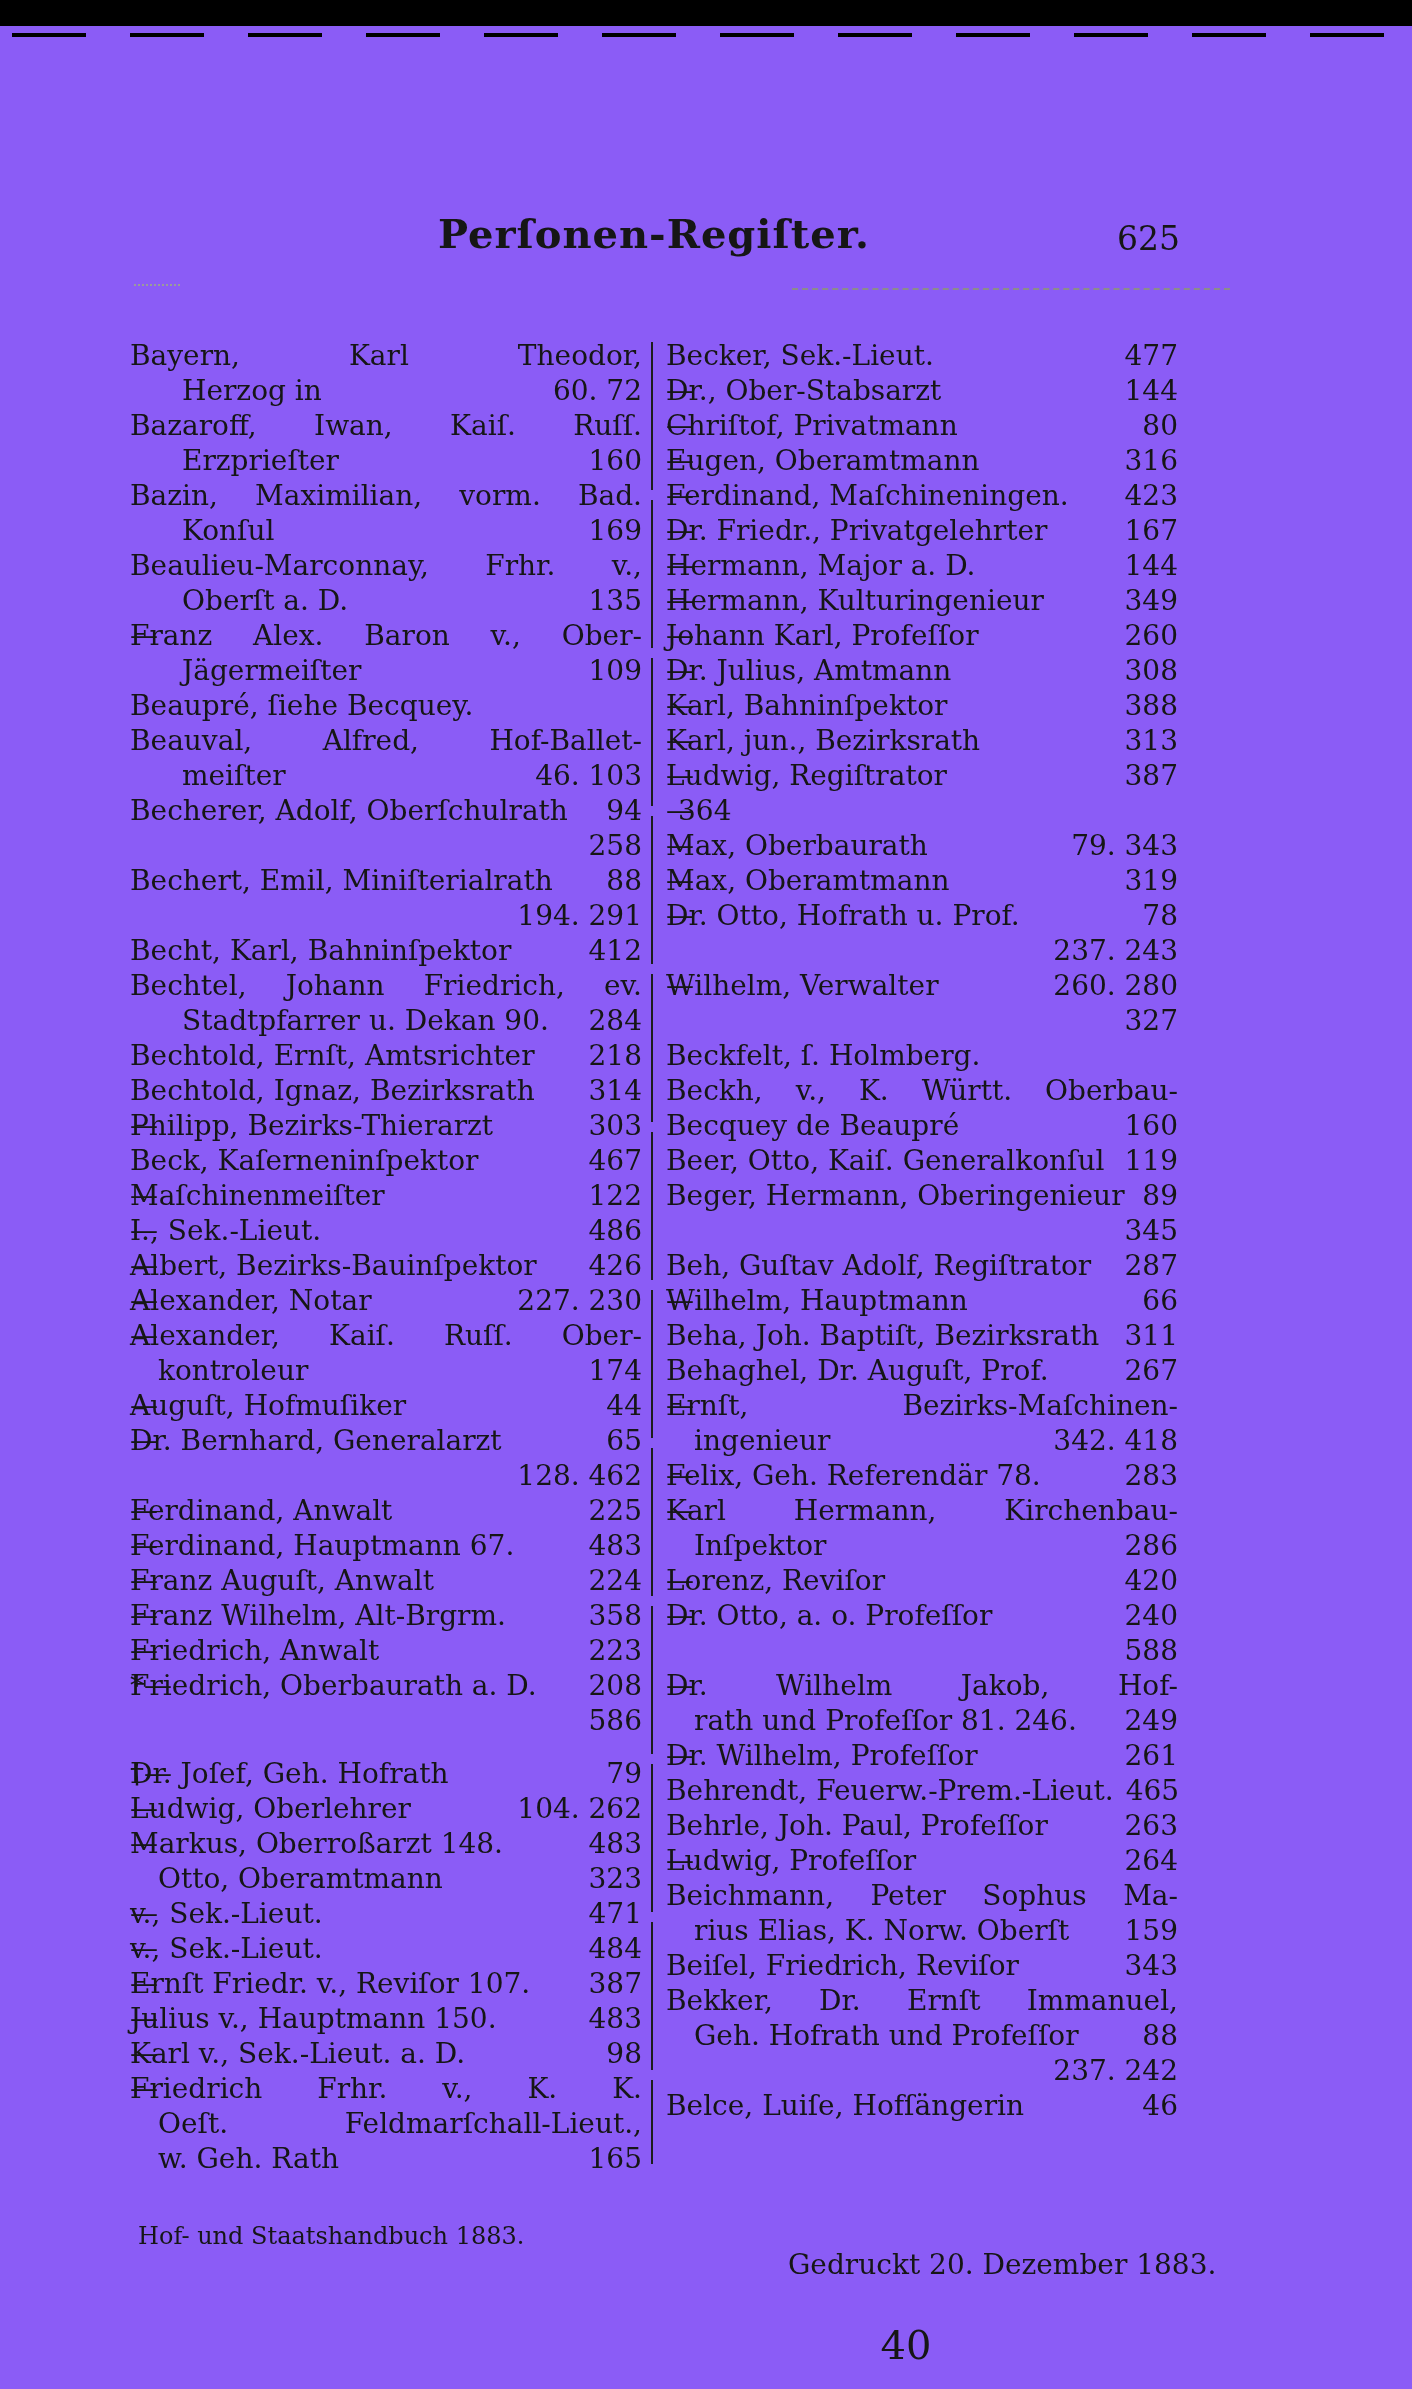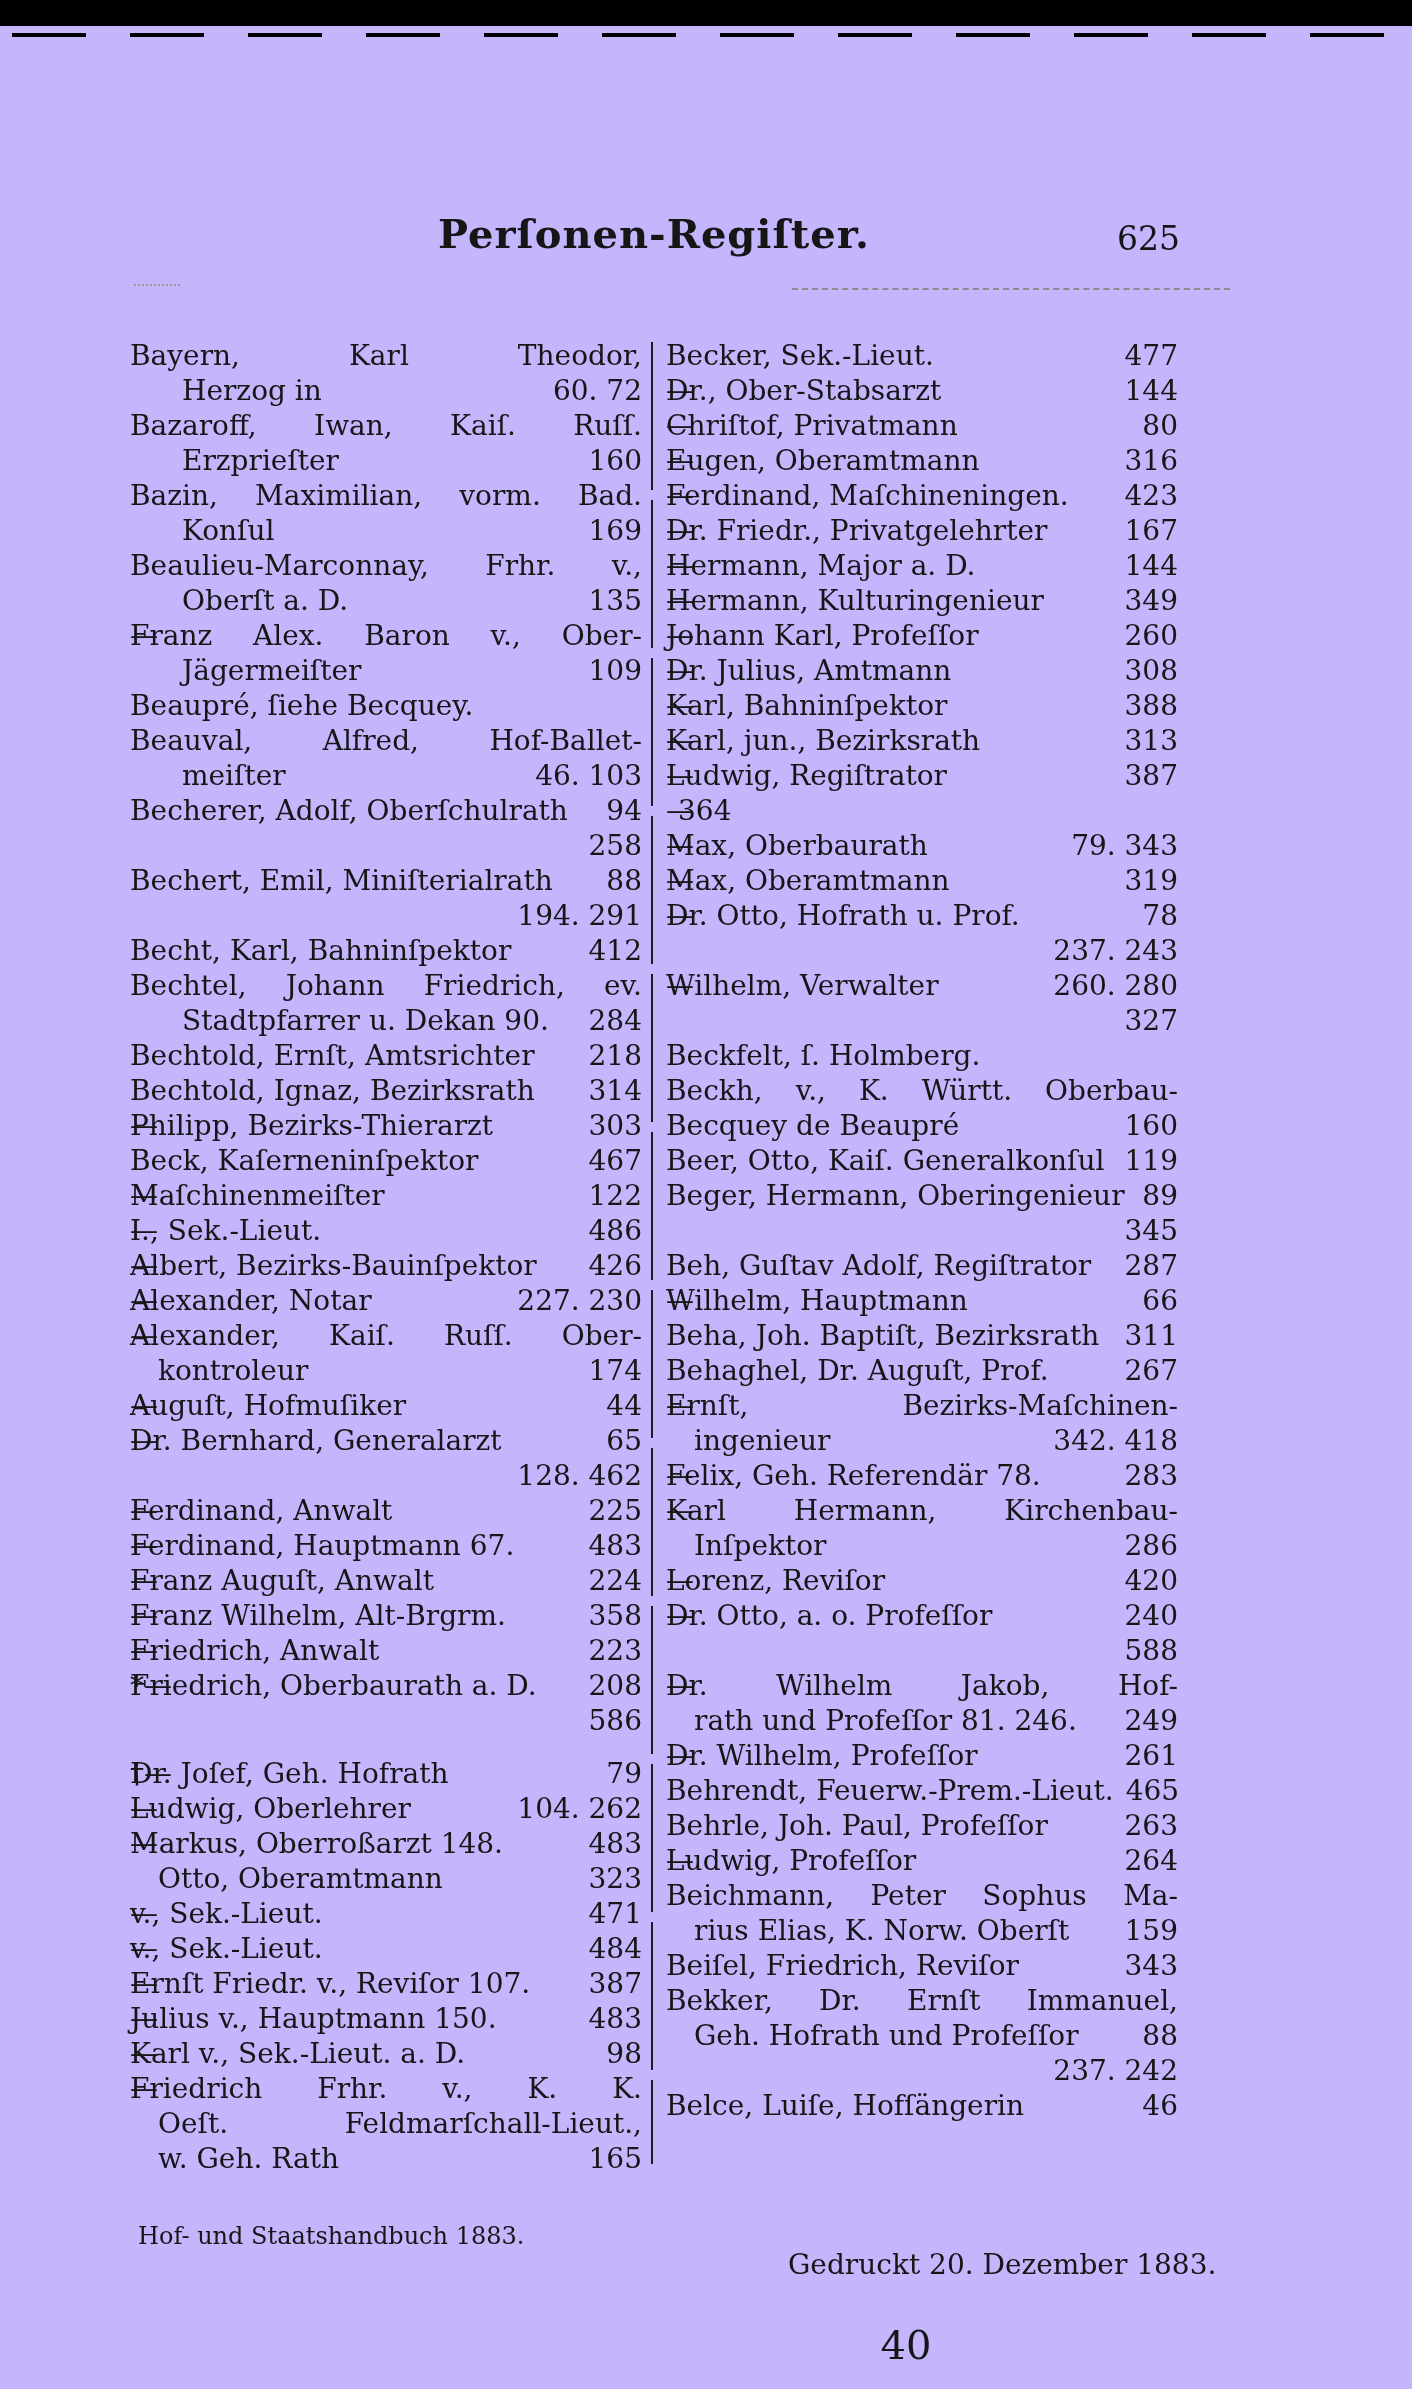--- a/index.html
+++ b/index.html
@@ -1,19 +1,19 @@
 <!DOCTYPE html>
 <html><head>
 <meta charset="utf-8">
 <style>
   html,body{margin:0;padding:0;background:#ffffff;}
   .page{
     position:relative;
     width:1412px;height:2389px;
-    background:#c4b5fd;
+    background:#8b5cf6;
     color:#161616;
     font-family:"DejaVu Serif","Liberation Serif",serif;
     overflow:hidden;
   }
   
   .scan-band{position:absolute;top:0;left:0;width:1412px;height:26px;background:#000;}
   .scan-band-frag{position:absolute;top:33px;left:12px;width:1388px;height:4px;
     background:repeating-linear-gradient(90deg,#000 0 74px,transparent 74px 118px);}
   .hdr-dash{position:absolute;top:288px;left:792px;width:438px;height:0;border-top:2px dashed #8c8c8c;}
   .hdr-dash-left{position:absolute;top:284px;left:134px;width:46px;height:0;border-top:2px dotted #9b9b9b;}

